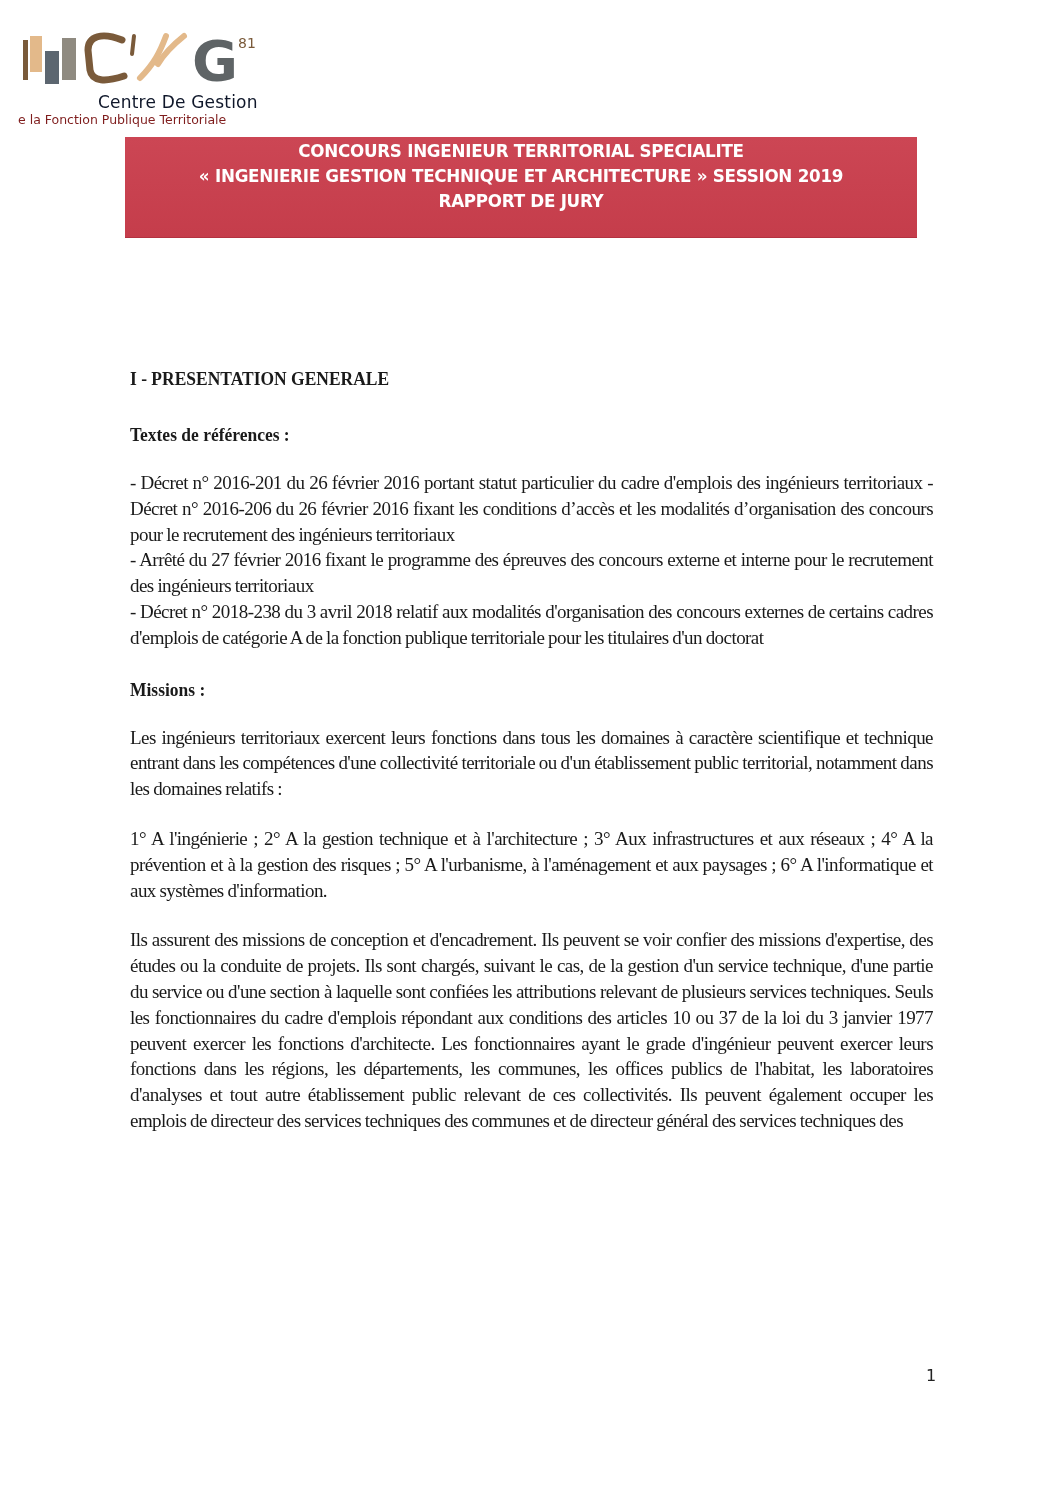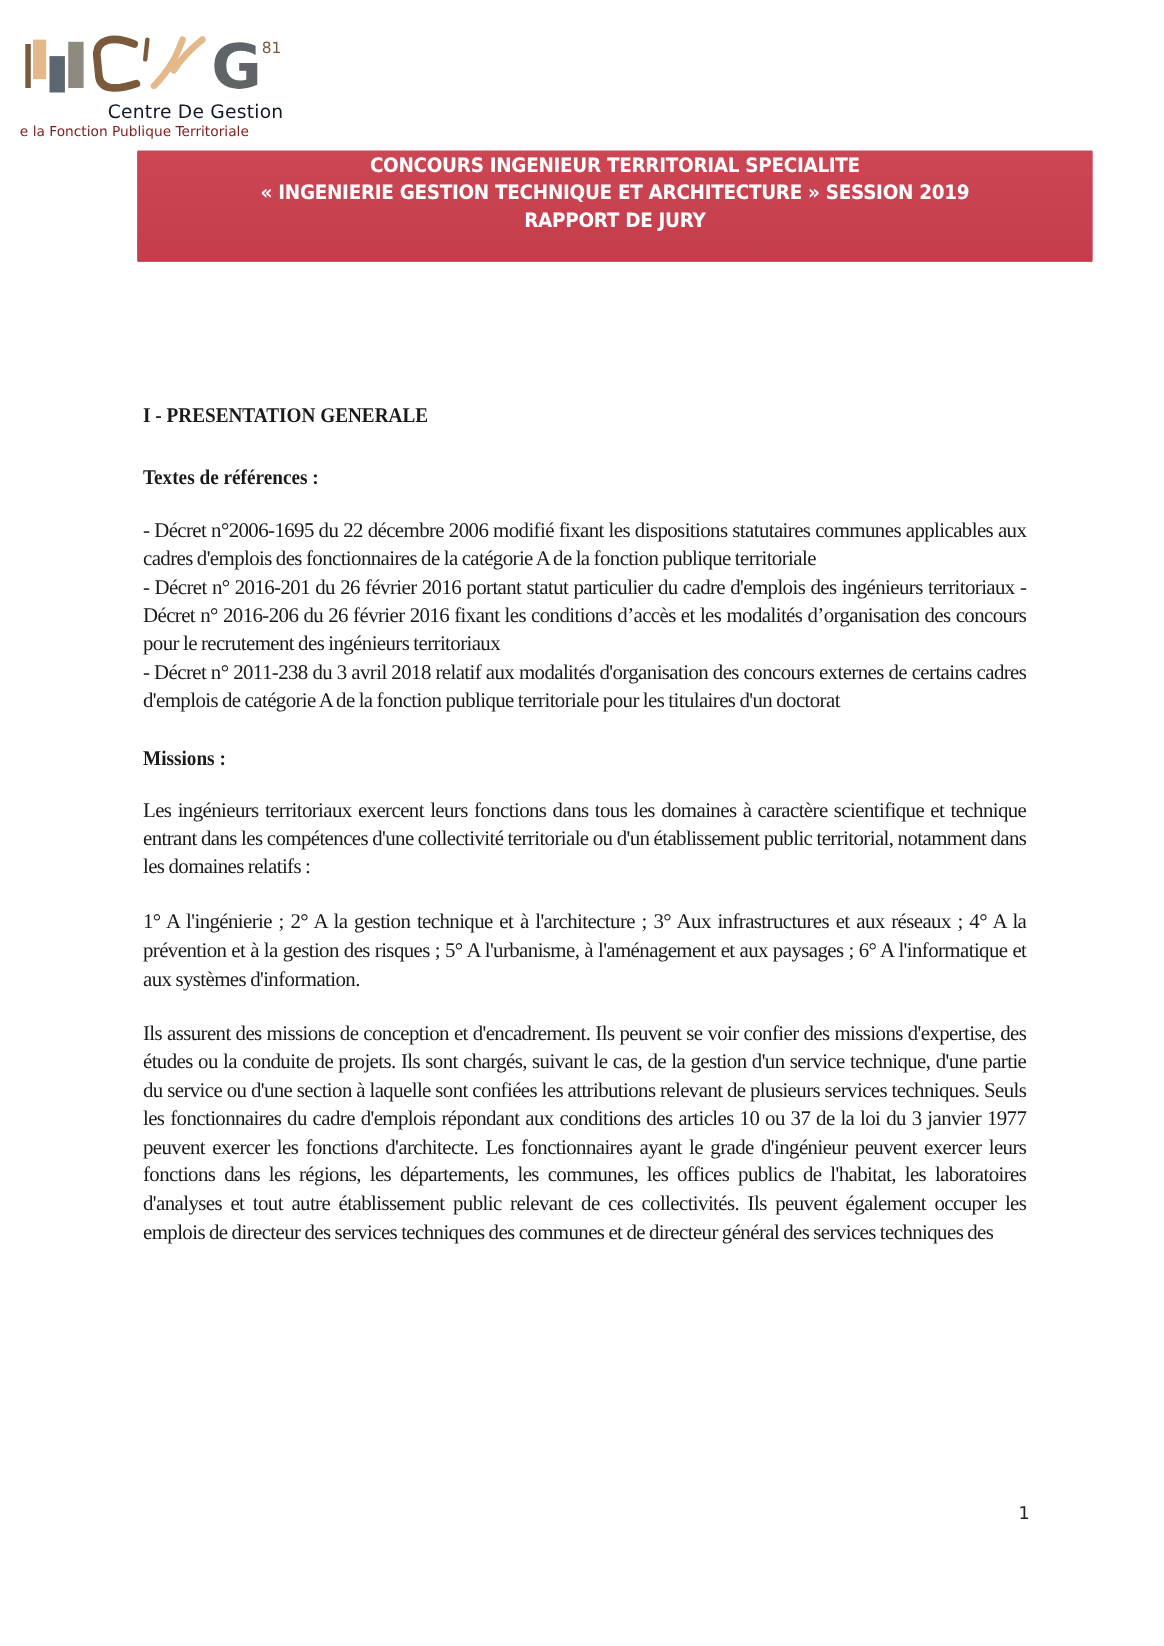--- a/index.html
+++ b/index.html
@@ -1,21 +1,21 @@
 <!DOCTYPE html>
 <html><head>
 <meta charset="utf-8">
 <style>
   html, body { margin: 0; padding: 0; background: #ffffff; }
   body { width: 1058px; height: 1496px; position: relative; overflow: hidden; color: #1a1a1a; }
   .logo { position: absolute; left: 14px; top: 14px; width: 260px; height: 105px; }
   .logo-marks { position: absolute; left: 0; top: 0; width: 260px; height: 70px; }
   .logo-line1 { position: absolute; left: 84px; top: 78px; font-family: "DejaVu Sans", sans-serif; font-size: 17px; color: #0f172a; letter-spacing: 0.2px; white-space: nowrap; }
   .logo-line2 { position: absolute; left: 4px; top: 98px; font-family: "DejaVu Sans", sans-serif; font-size: 12.5px; color: #7f1d1d; white-space: nowrap; }
-  .banner { position: absolute; left: 125px; top: 137px; width: 868px; height: 100px; background: #c9414f;
+  .banner { position: absolute; left: 125px; top: 137px; width: 792px; height: 100px; background: #c9414f;
             background-image: linear-gradient(180deg, #cc4654 0%, #c53d4b 100%);
             box-shadow: 0 1px 0 #b33240; }
   .banner-line { color: #ffffff; font-family: "DejaVu Sans", sans-serif; font-weight: bold; font-size: 18px; text-align: center; line-height: 25px; letter-spacing: -0.3px; white-space: nowrap; }
   .banner-inner { position: absolute; top: 1px; left: 0; right: 0; transform: scaleX(0.93); transform-origin: center top; }
   .content { position: absolute; left: 130px; top: 364px; width: 803px; font-family: Liberation Serif, serif; }
   .h1 { font-weight: bold; font-size: 19px; line-height: 30px; margin: 0 0 26px 0; transform: scaleX(0.92); transform-origin: left; white-space: nowrap; }
   .h2 { font-weight: bold; font-size: 19px; line-height: 30px; margin: 0 0 20px 0; transform: scaleX(0.92); transform-origin: left; white-space: nowrap; }
   .para { font-size: 19px; line-height: 25.8px; text-align: justify; margin: 0; letter-spacing: -0.55px; word-spacing: -0.5px; }
   .para-block { margin-bottom: 24px; }
   .refs { margin-bottom: 24px; }
@@ -46,23 +46,23 @@
     <div class="banner-line">CONCOURS INGENIEUR TERRITORIAL SPECIALITE</div>
     <div class="banner-line">« INGENIERIE GESTION TECHNIQUE ET ARCHITECTURE » SESSION 2019</div>
     <div class="banner-line">RAPPORT DE JURY</div>
   </div>
 </div>
 
 <div class="content">
   <div class="h1">I - PRESENTATION GENERALE</div>
   <div class="h2">Textes de références :</div>
   <div class="refs">
-    <p class="para">- Décret n°2006-1695 du 22 décembre 2006 modifié fixant les dispositions statutaires communes applicables aux cadres d'emplois des fonctionnaires de la catégorie A de la fonction publique territoriale</p>
     <p class="para">- Décret n° 2016-201 du 26 février 2016 portant statut particulier du cadre d'emplois des ingénieurs territoriaux - Décret n° 2016-206 du 26 février 2016 fixant les conditions d’accès et les modalités d’organisation des concours pour le recrutement des ingénieurs territoriaux</p>
-    <p class="para">- Décret n° 2011-238 du 3 avril 2018 relatif aux modalités d'organisation des concours externes de certains cadres d'emplois de catégorie A de la fonction publique territoriale pour les titulaires d'un doctorat</p>
+    <p class="para">- Arrêté du 27 février 2016 fixant le programme des épreuves des concours externe et interne pour le recrutement des ingénieurs territoriaux</p>
+    <p class="para">- Décret n° 2018-238 du 3 avril 2018 relatif aux modalités d'organisation des concours externes de certains cadres d'emplois de catégorie A de la fonction publique territoriale pour les titulaires d'un doctorat</p>
   </div>
   <div class="h2">Missions :</div>
   <p class="para para-block">Les ingénieurs territoriaux exercent leurs fonctions dans tous les domaines à caractère scientifique et technique entrant dans les compétences d'une collectivité territoriale ou d'un établissement public territorial, notamment dans les domaines relatifs :</p>
   <p class="para para-block">1° A l'ingénierie ; 2° A la gestion technique et à l'architecture ; 3° Aux infrastructures et aux réseaux ; 4° A la prévention et à la gestion des risques ; 5° A l'urbanisme, à l'aménagement et aux paysages ; 6° A l'informatique et aux systèmes d'information.</p>
   <p class="para">Ils assurent des missions de conception et d'encadrement. Ils peuvent se voir confier des missions d'expertise, des études ou la conduite de projets. Ils sont chargés, suivant le cas, de la gestion d'un service technique, d'une partie du service ou d'une section à laquelle sont confiées les attributions relevant de plusieurs services techniques. Seuls les fonctionnaires du cadre d'emplois répondant aux conditions des articles 10 ou 37 de la loi du 3 janvier 1977 peuvent exercer les fonctions d'architecte. Les fonctionnaires ayant le grade d'ingénieur peuvent exercer leurs fonctions dans les régions, les départements, les communes, les offices publics de l'habitat, les laboratoires d'analyses et tout autre établissement public relevant de ces collectivités. Ils peuvent également occuper les emplois de directeur des services techniques des communes et de directeur général des services techniques des</p>
 </div>
 
 <div class="page-number">1</div>
 
 </body></html>

